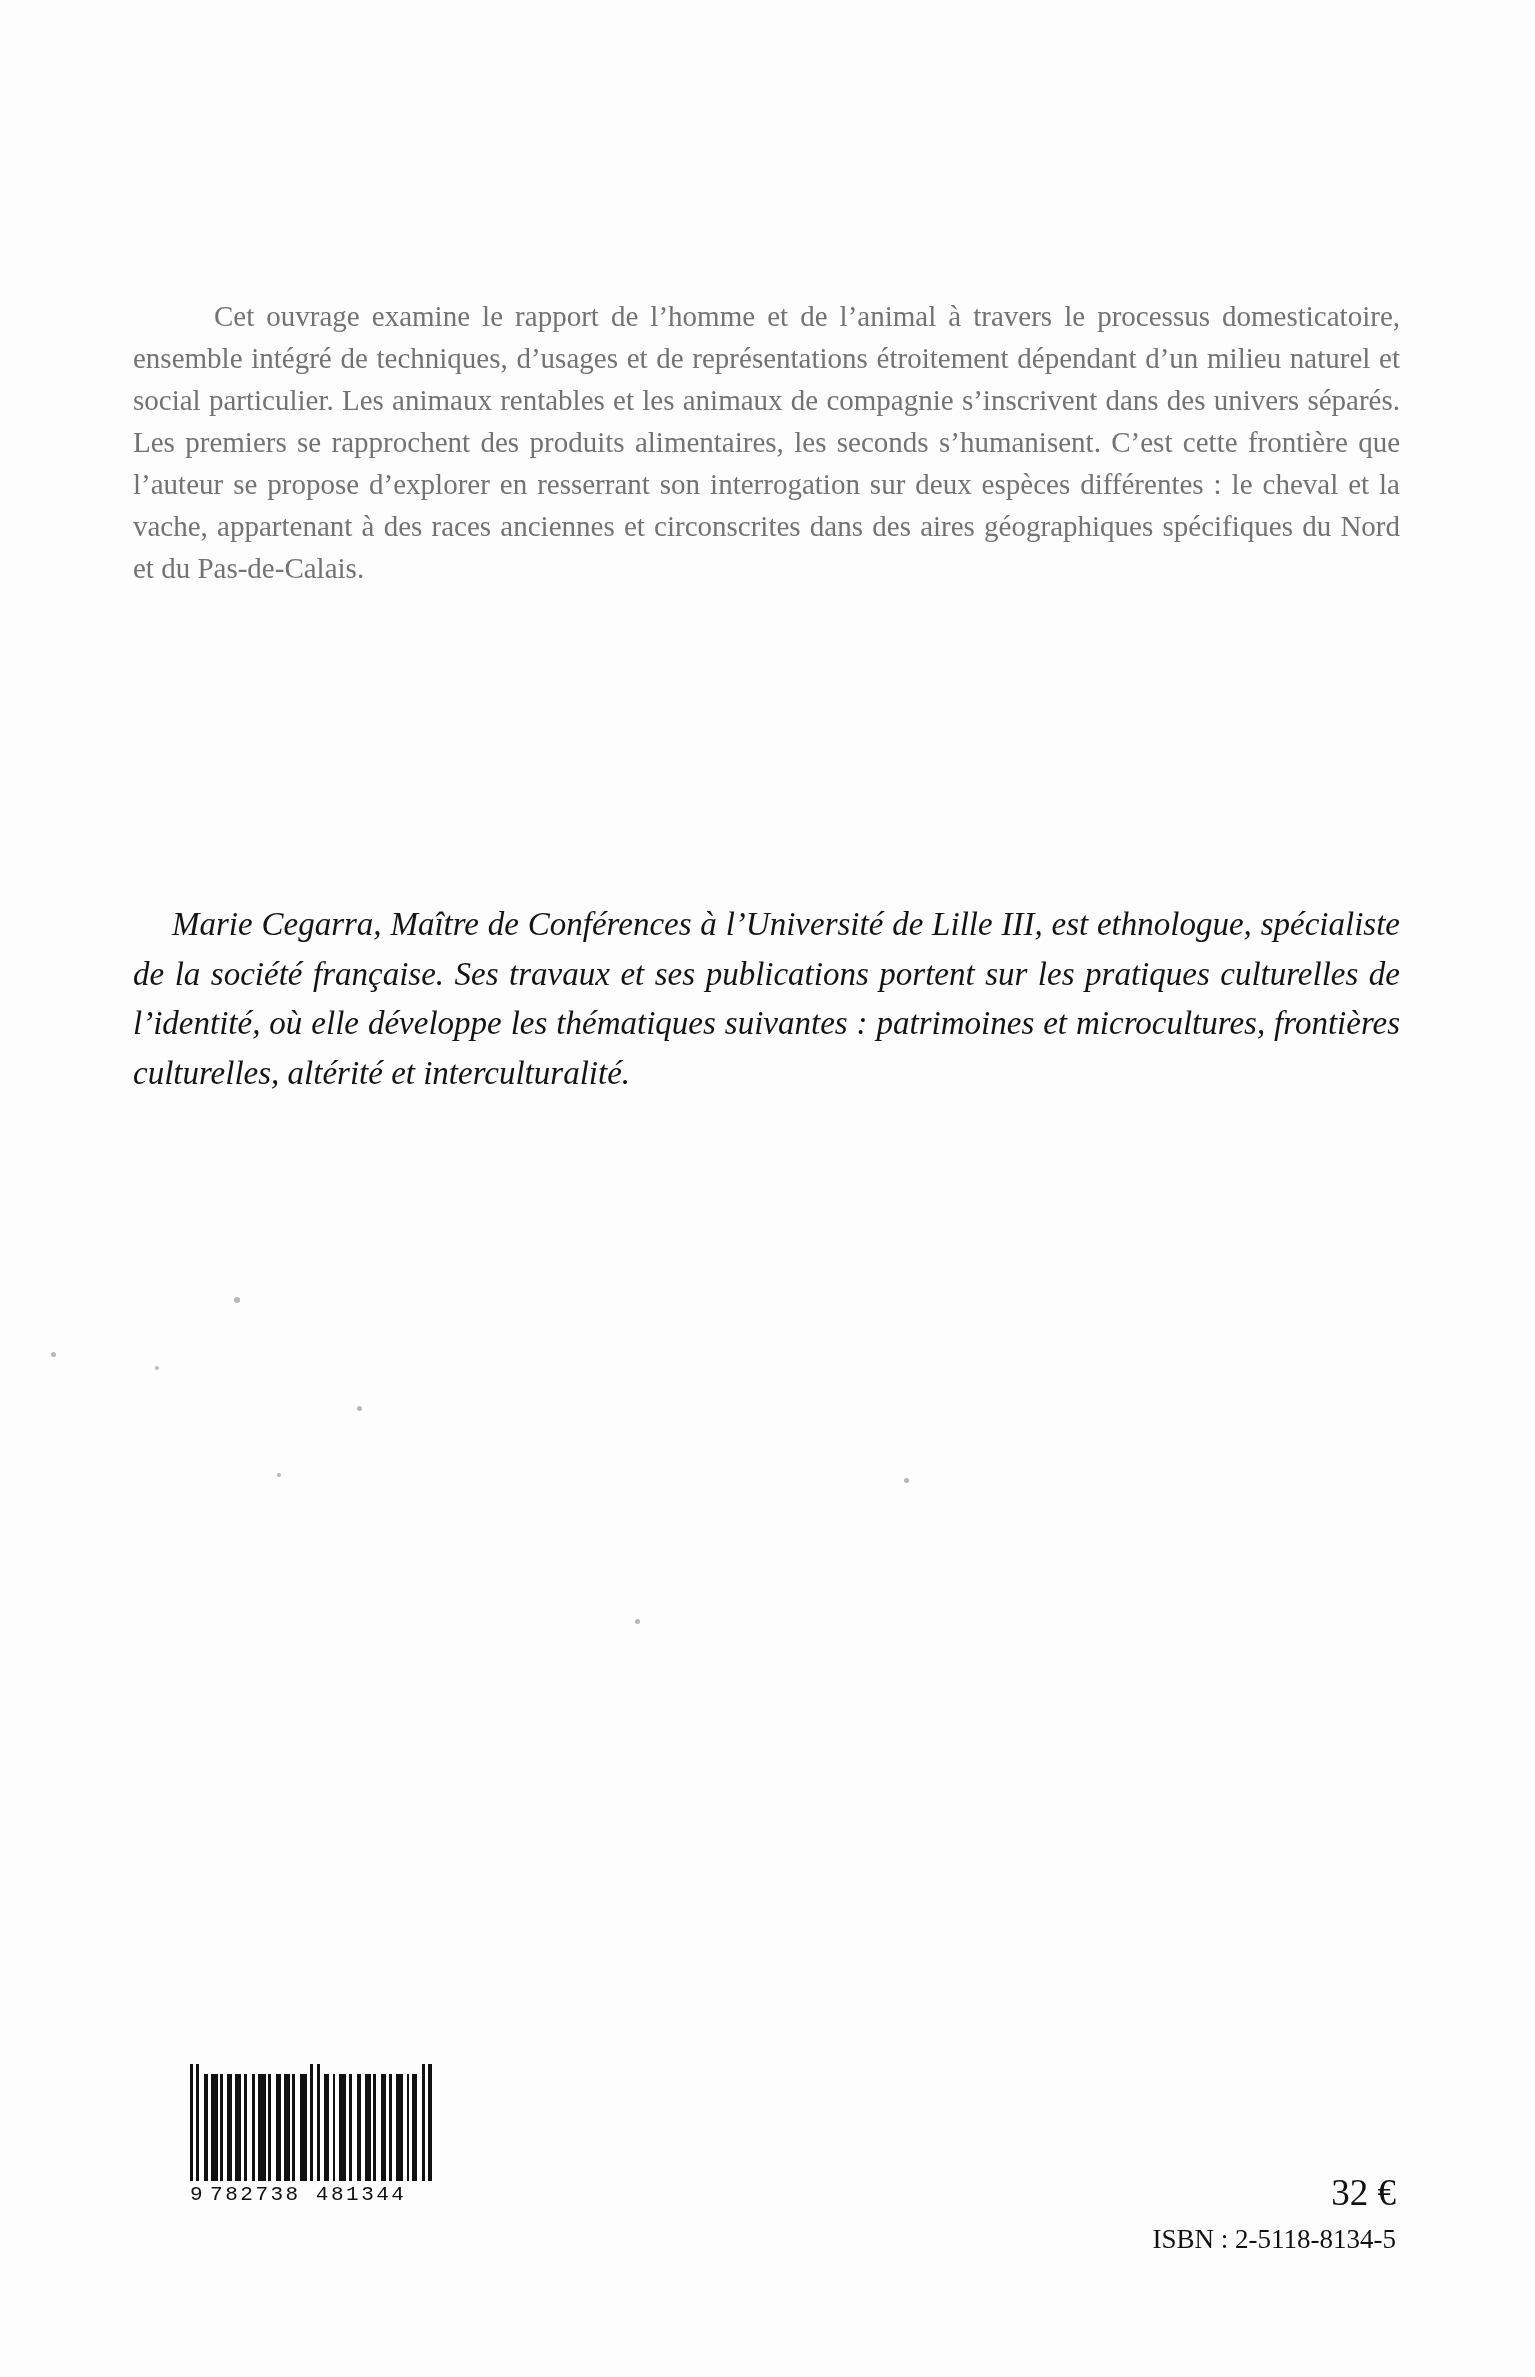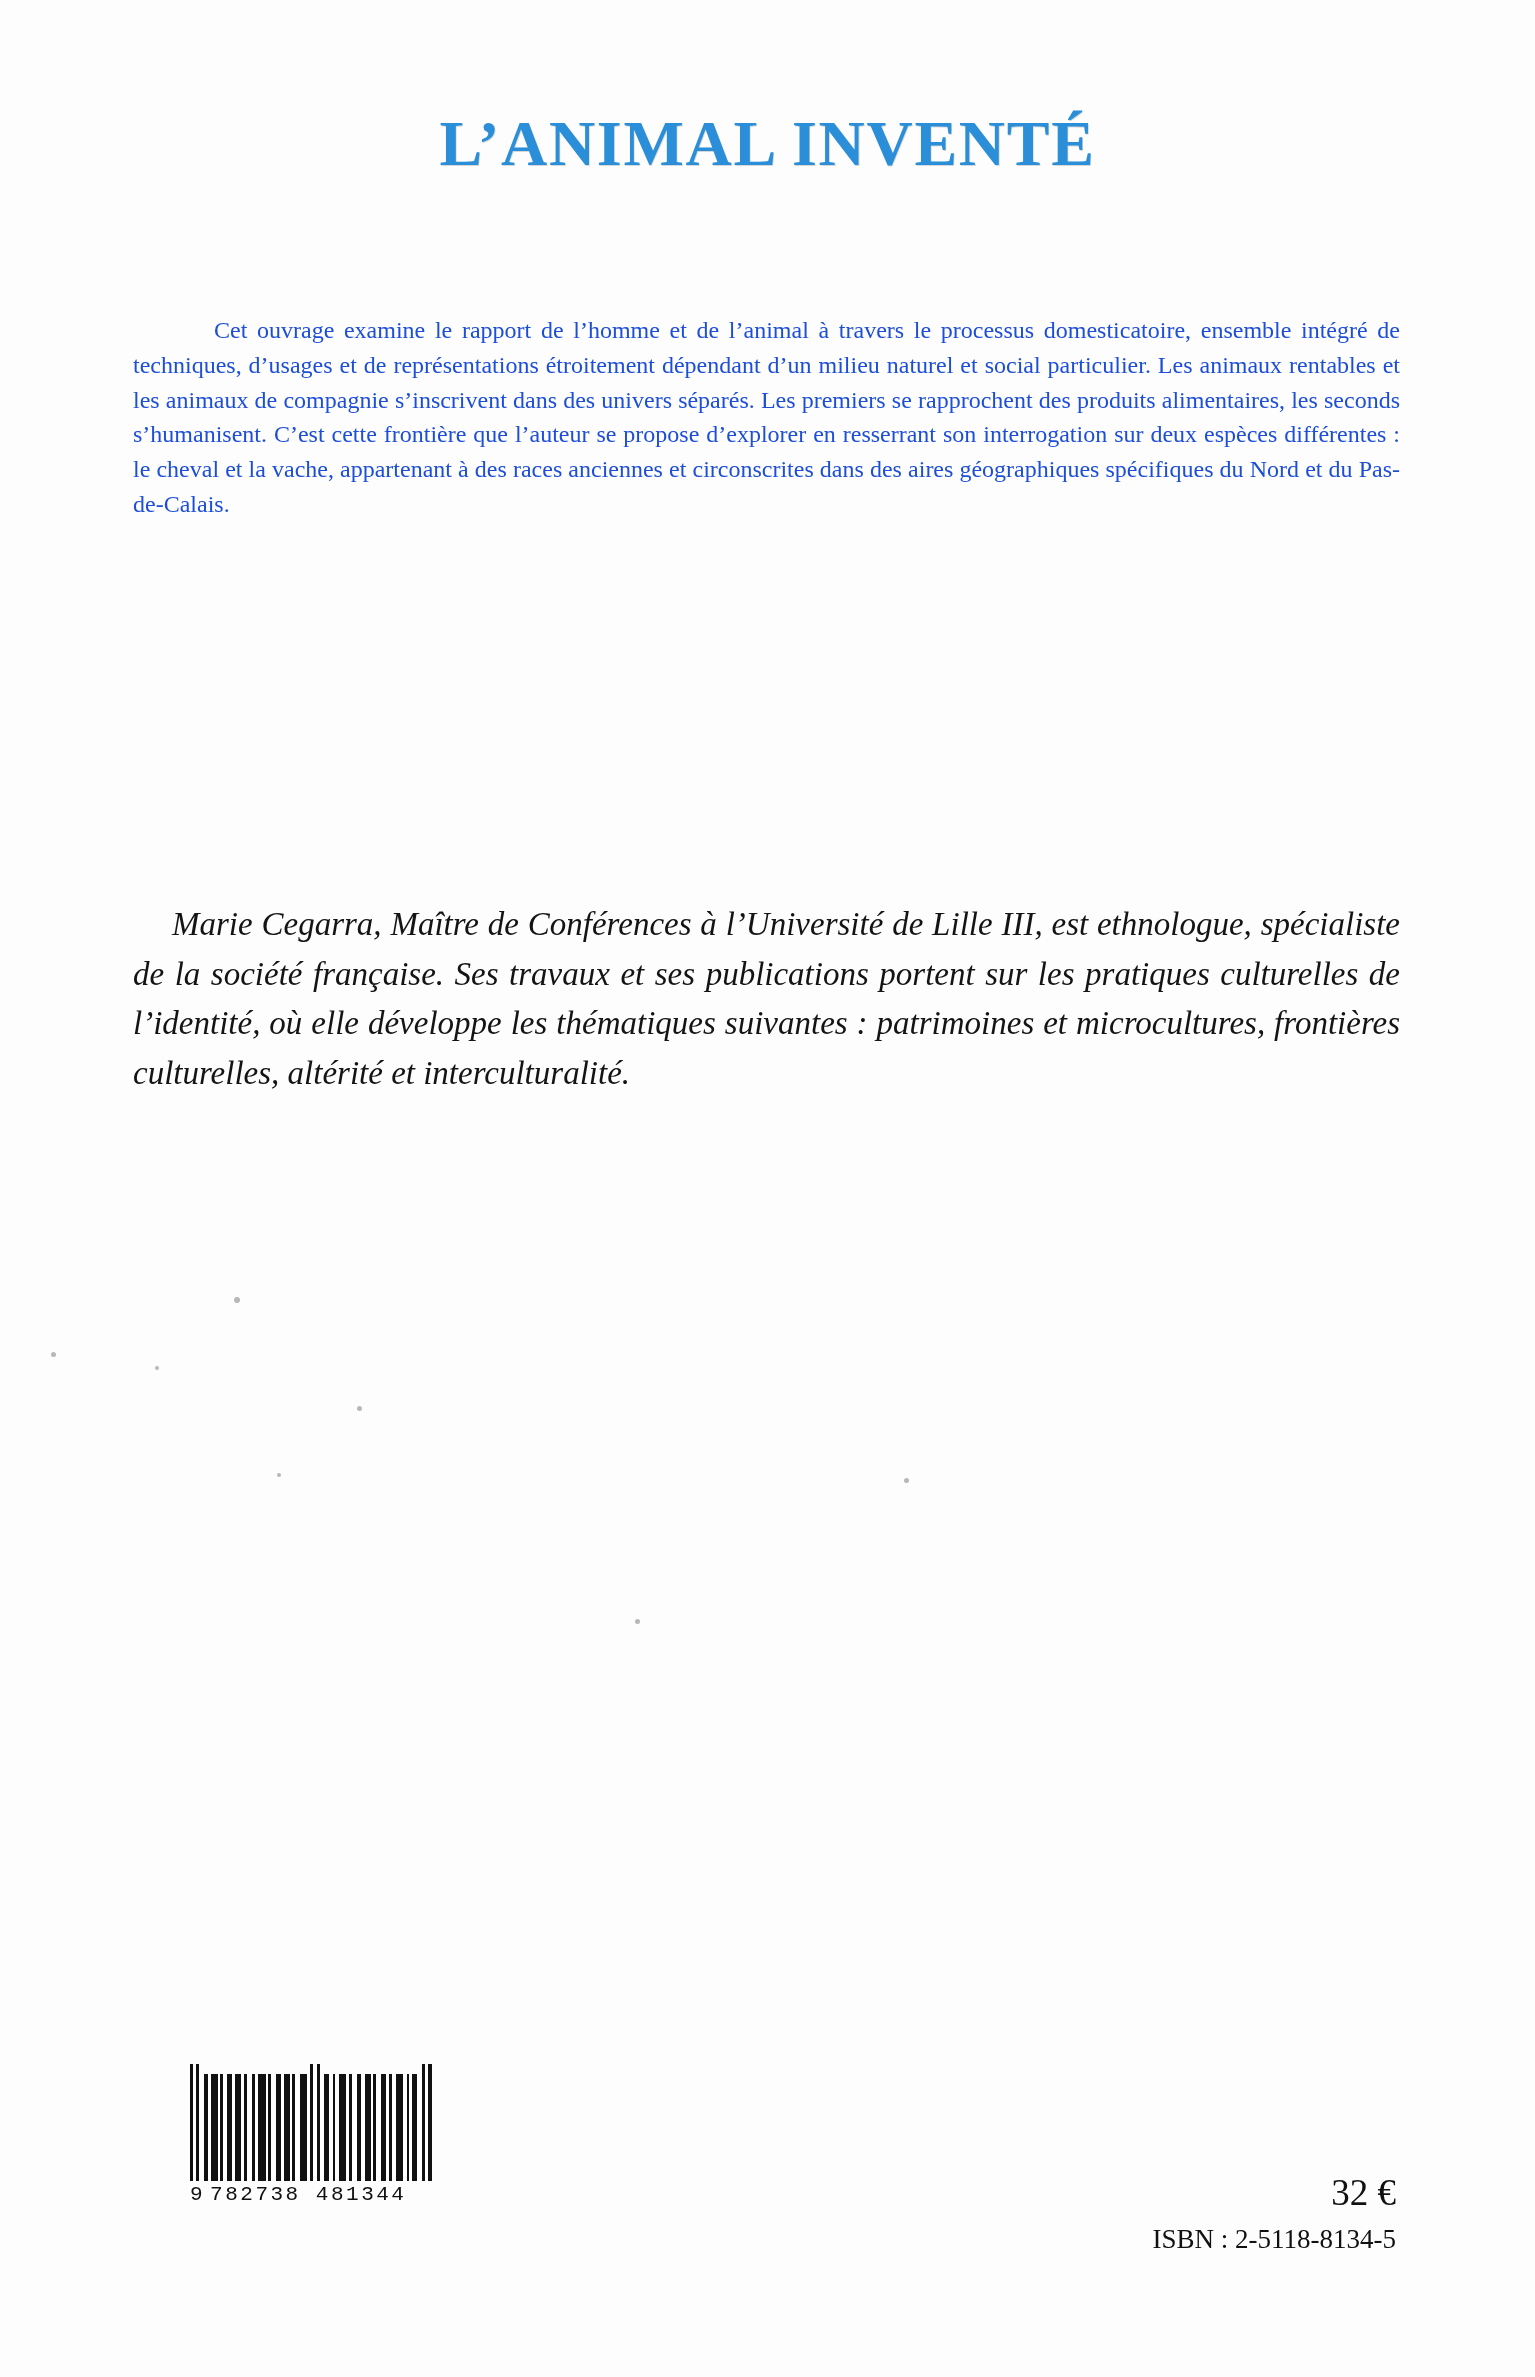--- a/index.html
+++ b/index.html
@@ -28,29 +28,29 @@
     text-align: center;
     font-family: "Liberation Serif", serif;
     font-weight: bold;
     font-size: 64px;
     letter-spacing: 1.7px;
     color: #2a8fd8;
     text-shadow: 0.8px 0.8px 0 rgba(0,0,0,0.15);
   }
   .blurb {
     position: absolute;
-    top: 313px;
+    top: 295px;
     left: 133px;
     width: 1267px;
-    font-size: 24px;
+    font-size: 29px;
     line-height: 1.45;
     text-align: justify;
     text-justify: inter-word;
     text-indent: 81px;
-    color: #1d4ed8;
+    color: #737373;
   }
   .bio {
     position: absolute;
     top: 900px;
     left: 133px;
     width: 1267px;
     font-size: 33px;
     line-height: 1.5;
     text-align: justify;
     text-justify: inter-word;
@@ -109,21 +109,20 @@
     margin-top: 10px;
     font-size: 27px;
     color: #111;
   }
 </style>
 </head>
 <body>
 
 <div class="page">
 
-  <div class="title">L’ANIMAL INVENTÉ</div>
 
   <div class="blurb">Cet ouvrage examine le rapport de l’homme et de l’animal à travers le processus domesticatoire, ensemble intégré de techniques, d’usages et de représentations étroitement dépendant d’un milieu naturel et social particulier. Les animaux rentables et les animaux de compagnie s’inscrivent dans des univers séparés. Les premiers se rapprochent des produits alimentaires, les seconds s’humanisent. C’est cette frontière que l’auteur se propose d’explorer en resserrant son interrogation sur deux espèces différentes : le cheval et la vache, appartenant à des races anciennes et circonscrites dans des aires géographiques spécifiques du Nord et du Pas-de-Calais.</div>
 
   <div class="bio">Marie Cegarra, Maître de Conférences à l’Université de Lille III, est ethnologue, spécialiste de la société française. Ses travaux et ses publications portent sur les pratiques culturelles de l’identité, où elle développe les thématiques suivantes : patrimoines et microcultures, frontières culturelles, altérité et interculturalité.</div>
 
   <div class="specks">
     <span style="left:234px; top:1297px; width:5.9px; height:5.9px;"></span>
     <span style="left:51px; top:1352px; width:5px; height:5px;"></span>
     <span style="left:155px; top:1366px; width:4.2px; height:4.2px;"></span>
     <span style="left:357px; top:1406px; width:5px; height:5px;"></span>

